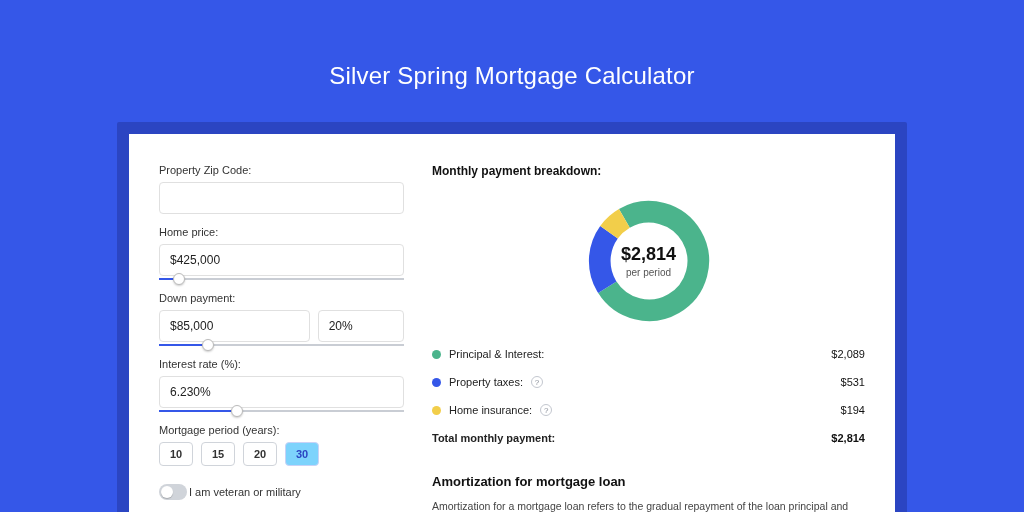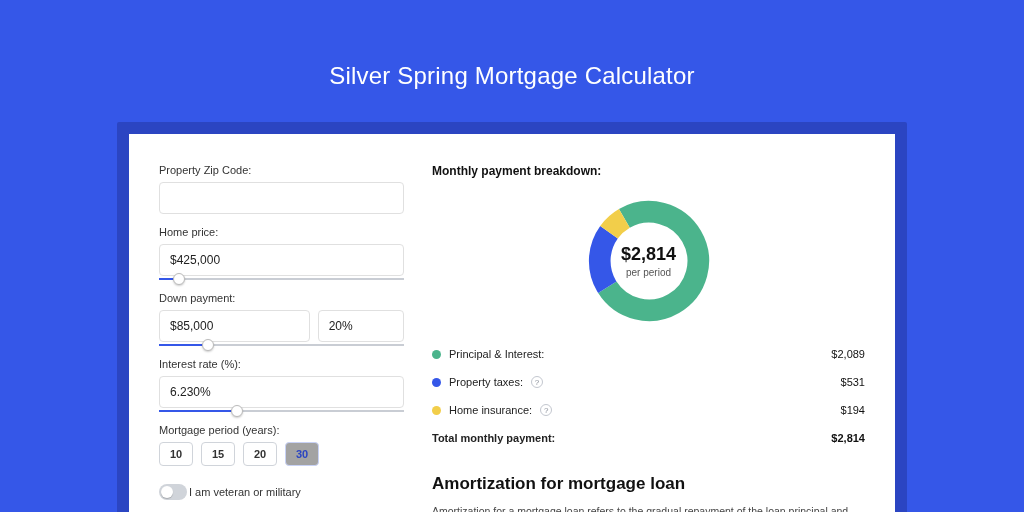--- a/index.html
+++ b/index.html
@@ -90,21 +90,21 @@
   height: 24px;
   border: 1px solid #d0d4da;
   border-radius: 4px;
   font-size: 11px;
   color: #333;
   background: #fff;
   display: flex; align-items: center; justify-content: center;
   font-weight: 600;
 }
 .pill.active {
-  background: #a3a3a3;
+  background: #7dd3fc;
   color: #2b45c2;
   border-color: #c8d2f6;
 }
 .vet-row { display: flex; align-items: center; gap: 2px; margin-top: 18px; }
 .toggle {
   width: 28px; height: 16px;
   background: #d0d4da;
   border-radius: 10px;
   position: relative;
 }
@@ -135,21 +135,21 @@
 .legend-label { font-size: 11px; color: #222; }
 .legend-val { font-size: 11px; color: #111; }
 .bold .legend-label, .bold .legend-val { font-weight: 700; }
 .info-icon {
   width: 12px; height: 12px; border-radius: 50%;
   border: 1px solid #c3c7cf;
   display: inline-flex; align-items: center; justify-content: center;
   font-size: 8px; color: #8a8f99;
 }
 .divider { height: 1px; background: #e6e8ed; margin: 6px 0 16px; }
-.amort-title { font-size: 17px; font-weight: 700; color: #111; margin-bottom: 10px; }
+.amort-title { font-size: 13px; font-weight: 700; color: #111; margin-bottom: 10px; }
 .amort-text { font-size: 10.5px; color: #444; line-height: 1.5; }
 </style>
 </head>
 <body>
 
 <div class="stage">
   <h1 class="title">Silver Spring Mortgage Calculator</h1>
   <div class="card-outer">
     <div class="card">
 

